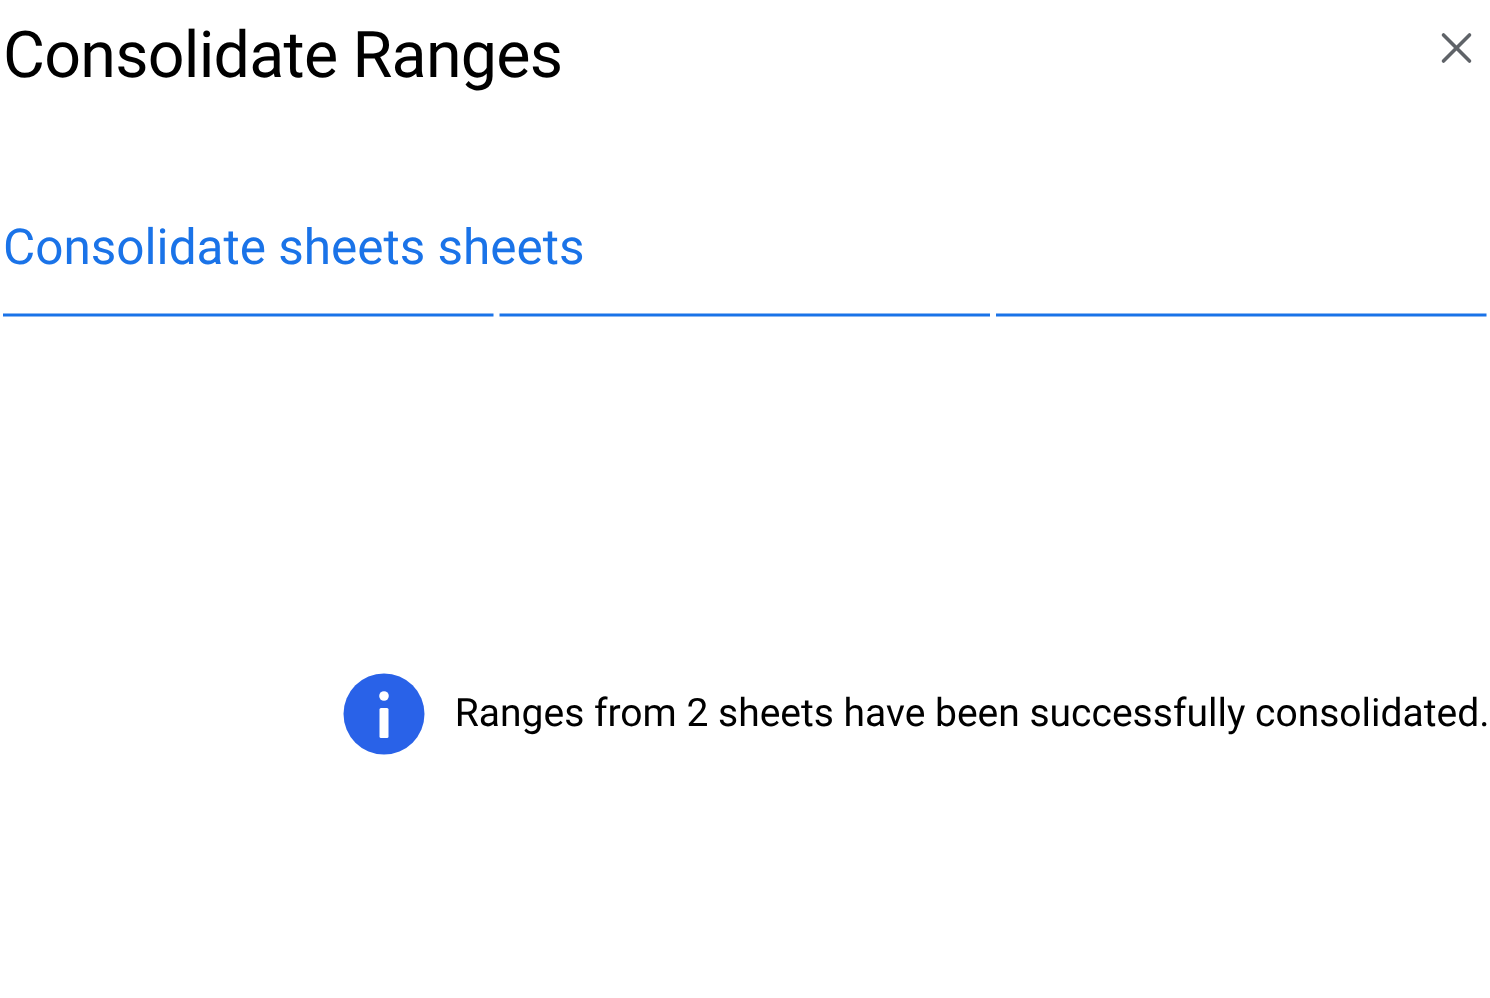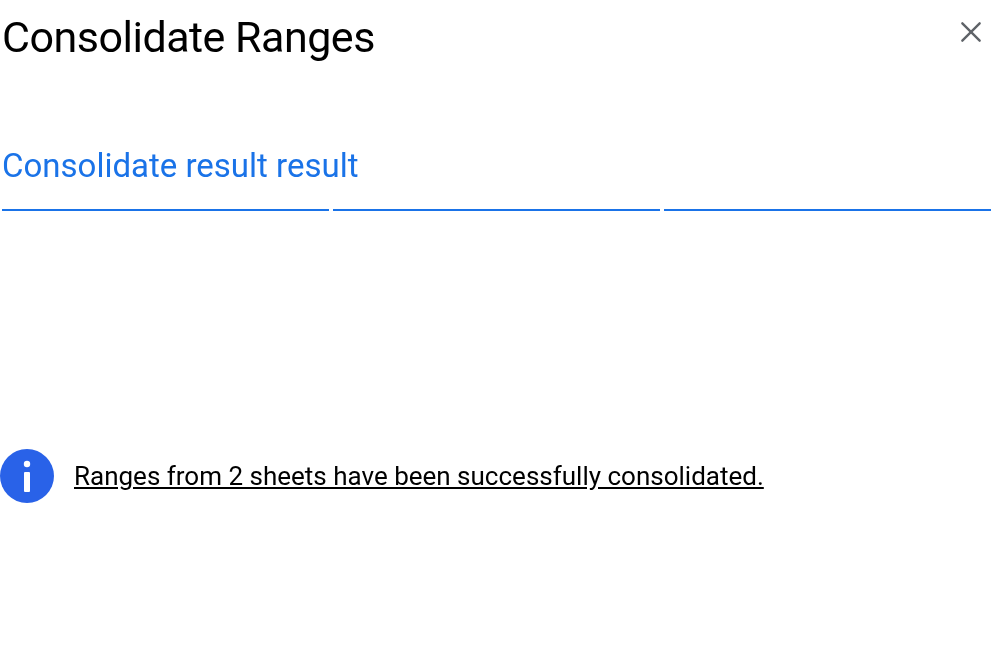--- a/index.html
+++ b/index.html
@@ -56,23 +56,22 @@
     }
     .tab-underline {
       flex: 1;
       height: 1px;
       border-bottom: 2px solid #1a73e8;
     }
     .message-area {
       margin-top: 238px;
       display: flex;
       align-items: center;
-      justify-content: flex-start;
+      justify-content: flex-end;
       gap: 20px;
-      text-decoration: underline;
     }
     .info-icon {
       width: 54px;
       height: 54px;
       border-radius: 50%;
       background: #2962e8;
       display: flex;
       align-items: center;
       justify-content: center;
       flex-shrink: 0;
@@ -94,21 +93,21 @@
   <h1 class="dialog-title">Consolidate Ranges</h1>
   <div class="close-icon">
     <svg viewBox="0 0 24 24" fill="none" stroke="currentColor" stroke-width="2.2" stroke-linecap="round">
       <line x1="4" y1="4" x2="20" y2="20"></line>
       <line x1="20" y1="4" x2="4" y2="20"></line>
     </svg>
   </div>
 </div>
 
 <div class="result-section">
-  <h2 class="result-heading">Consolidate result result</h2>
+  <h2 class="result-heading">Consolidate sheets sheets</h2>
   <div class="tabs-row">
     <div class="tab-underline"></div>
     <div class="tab-underline"></div>
     <div class="tab-underline"></div>
   </div>
 </div>
 
 <div class="message-area">
   <div class="info-icon">
     <svg viewBox="0 0 10 32" fill="#ffffff">

